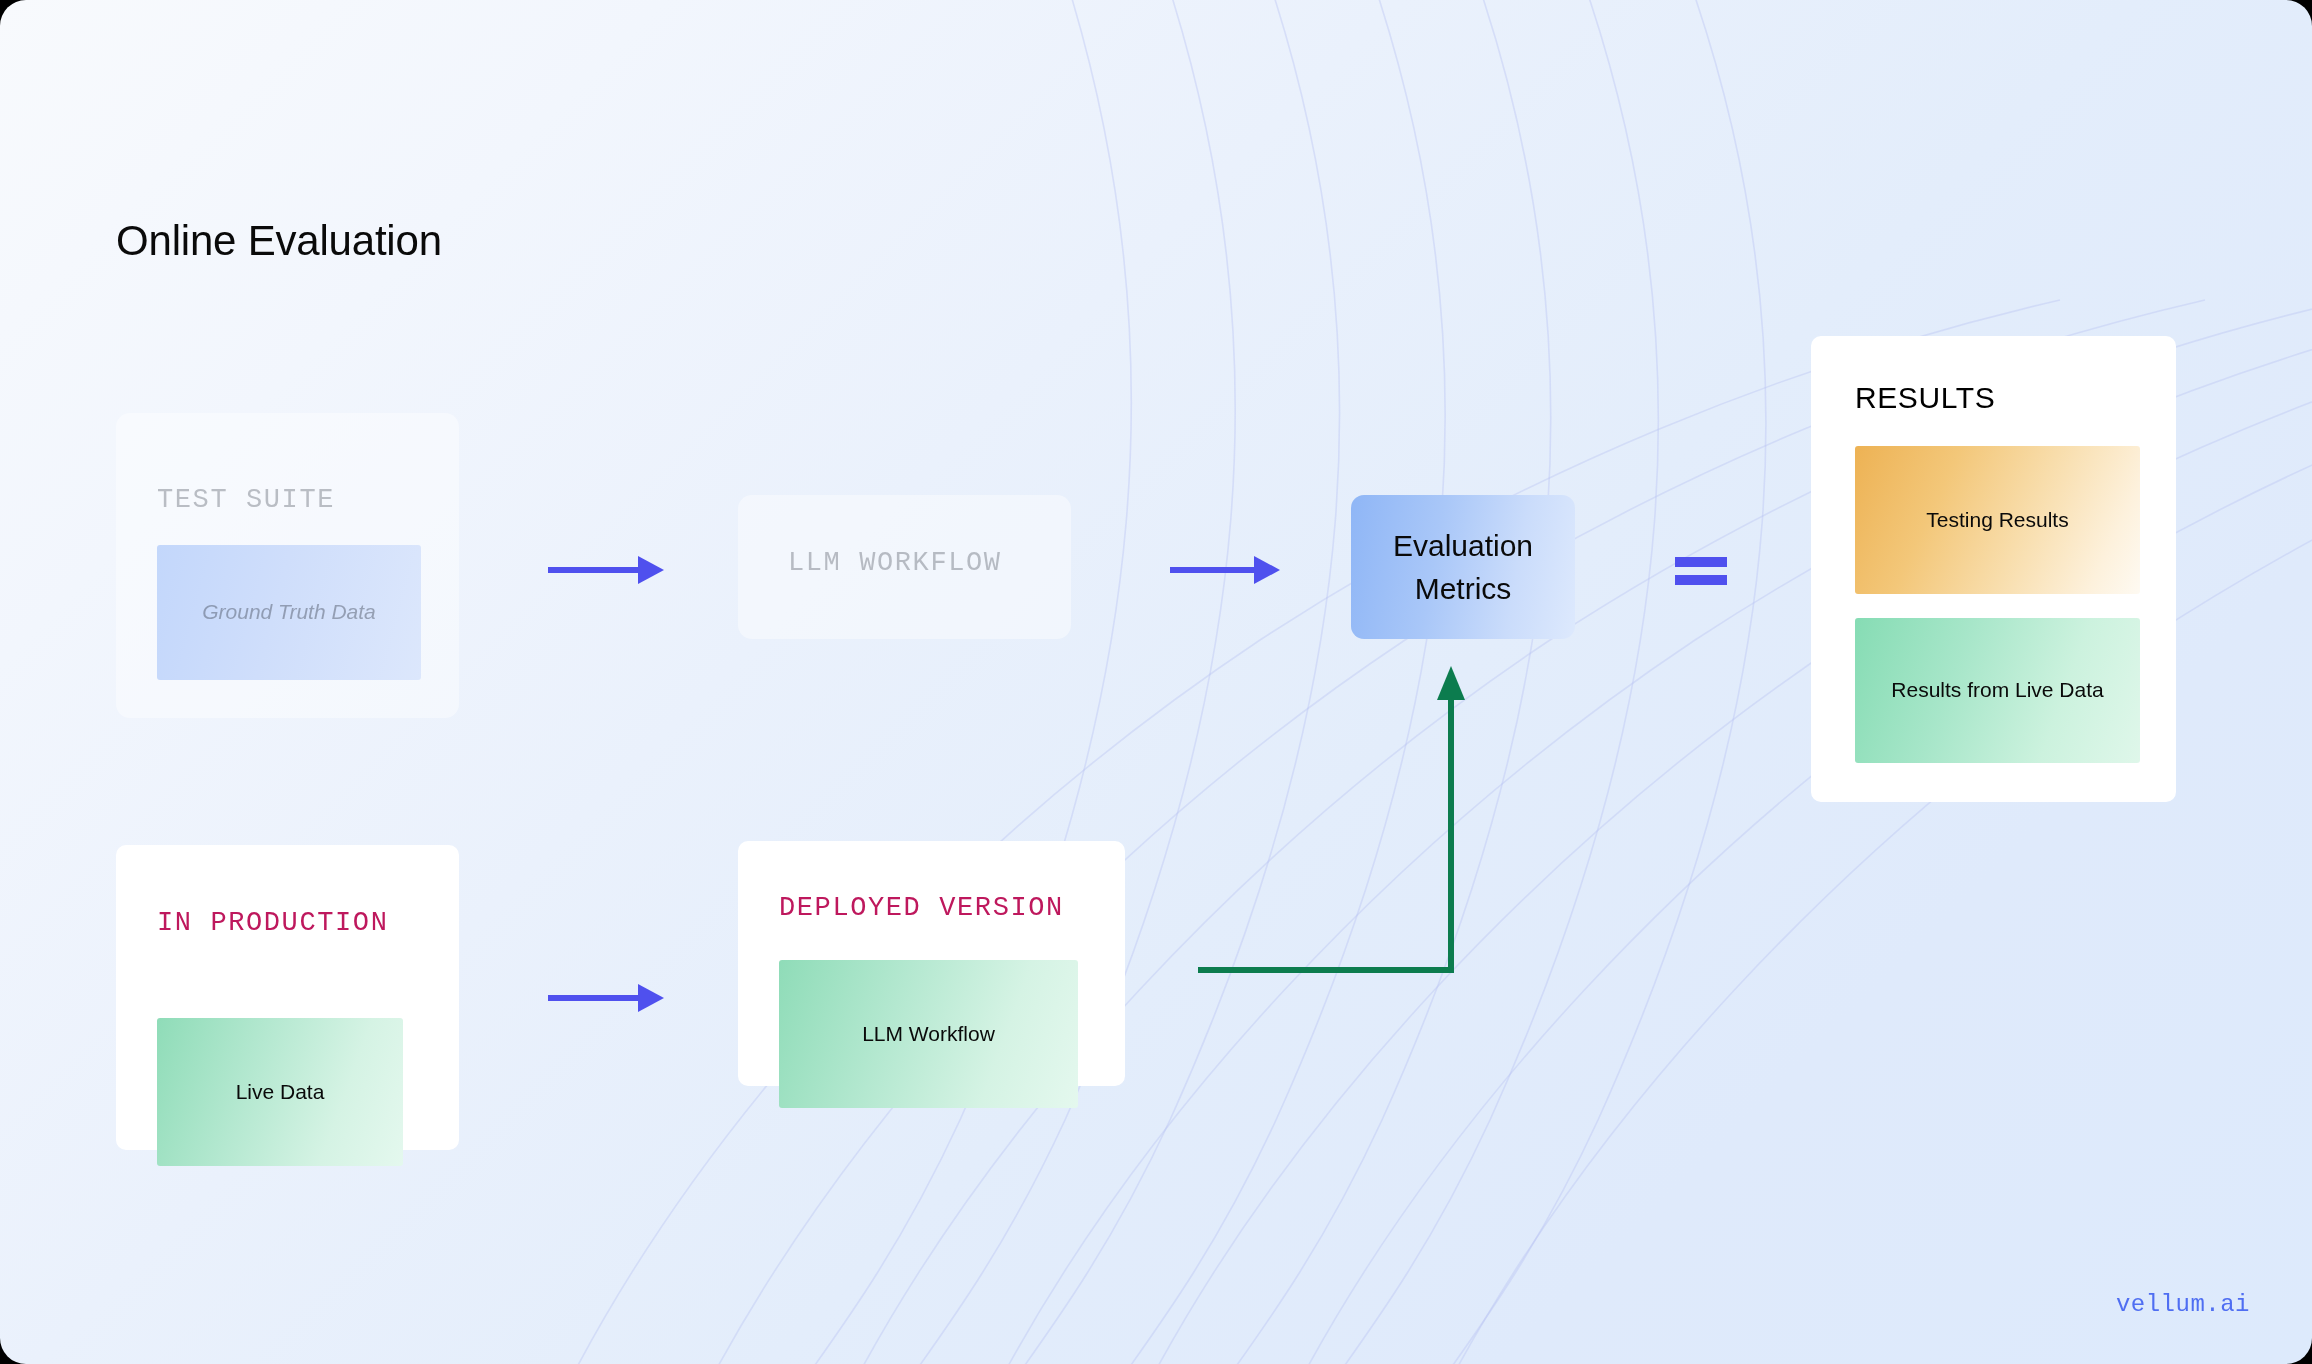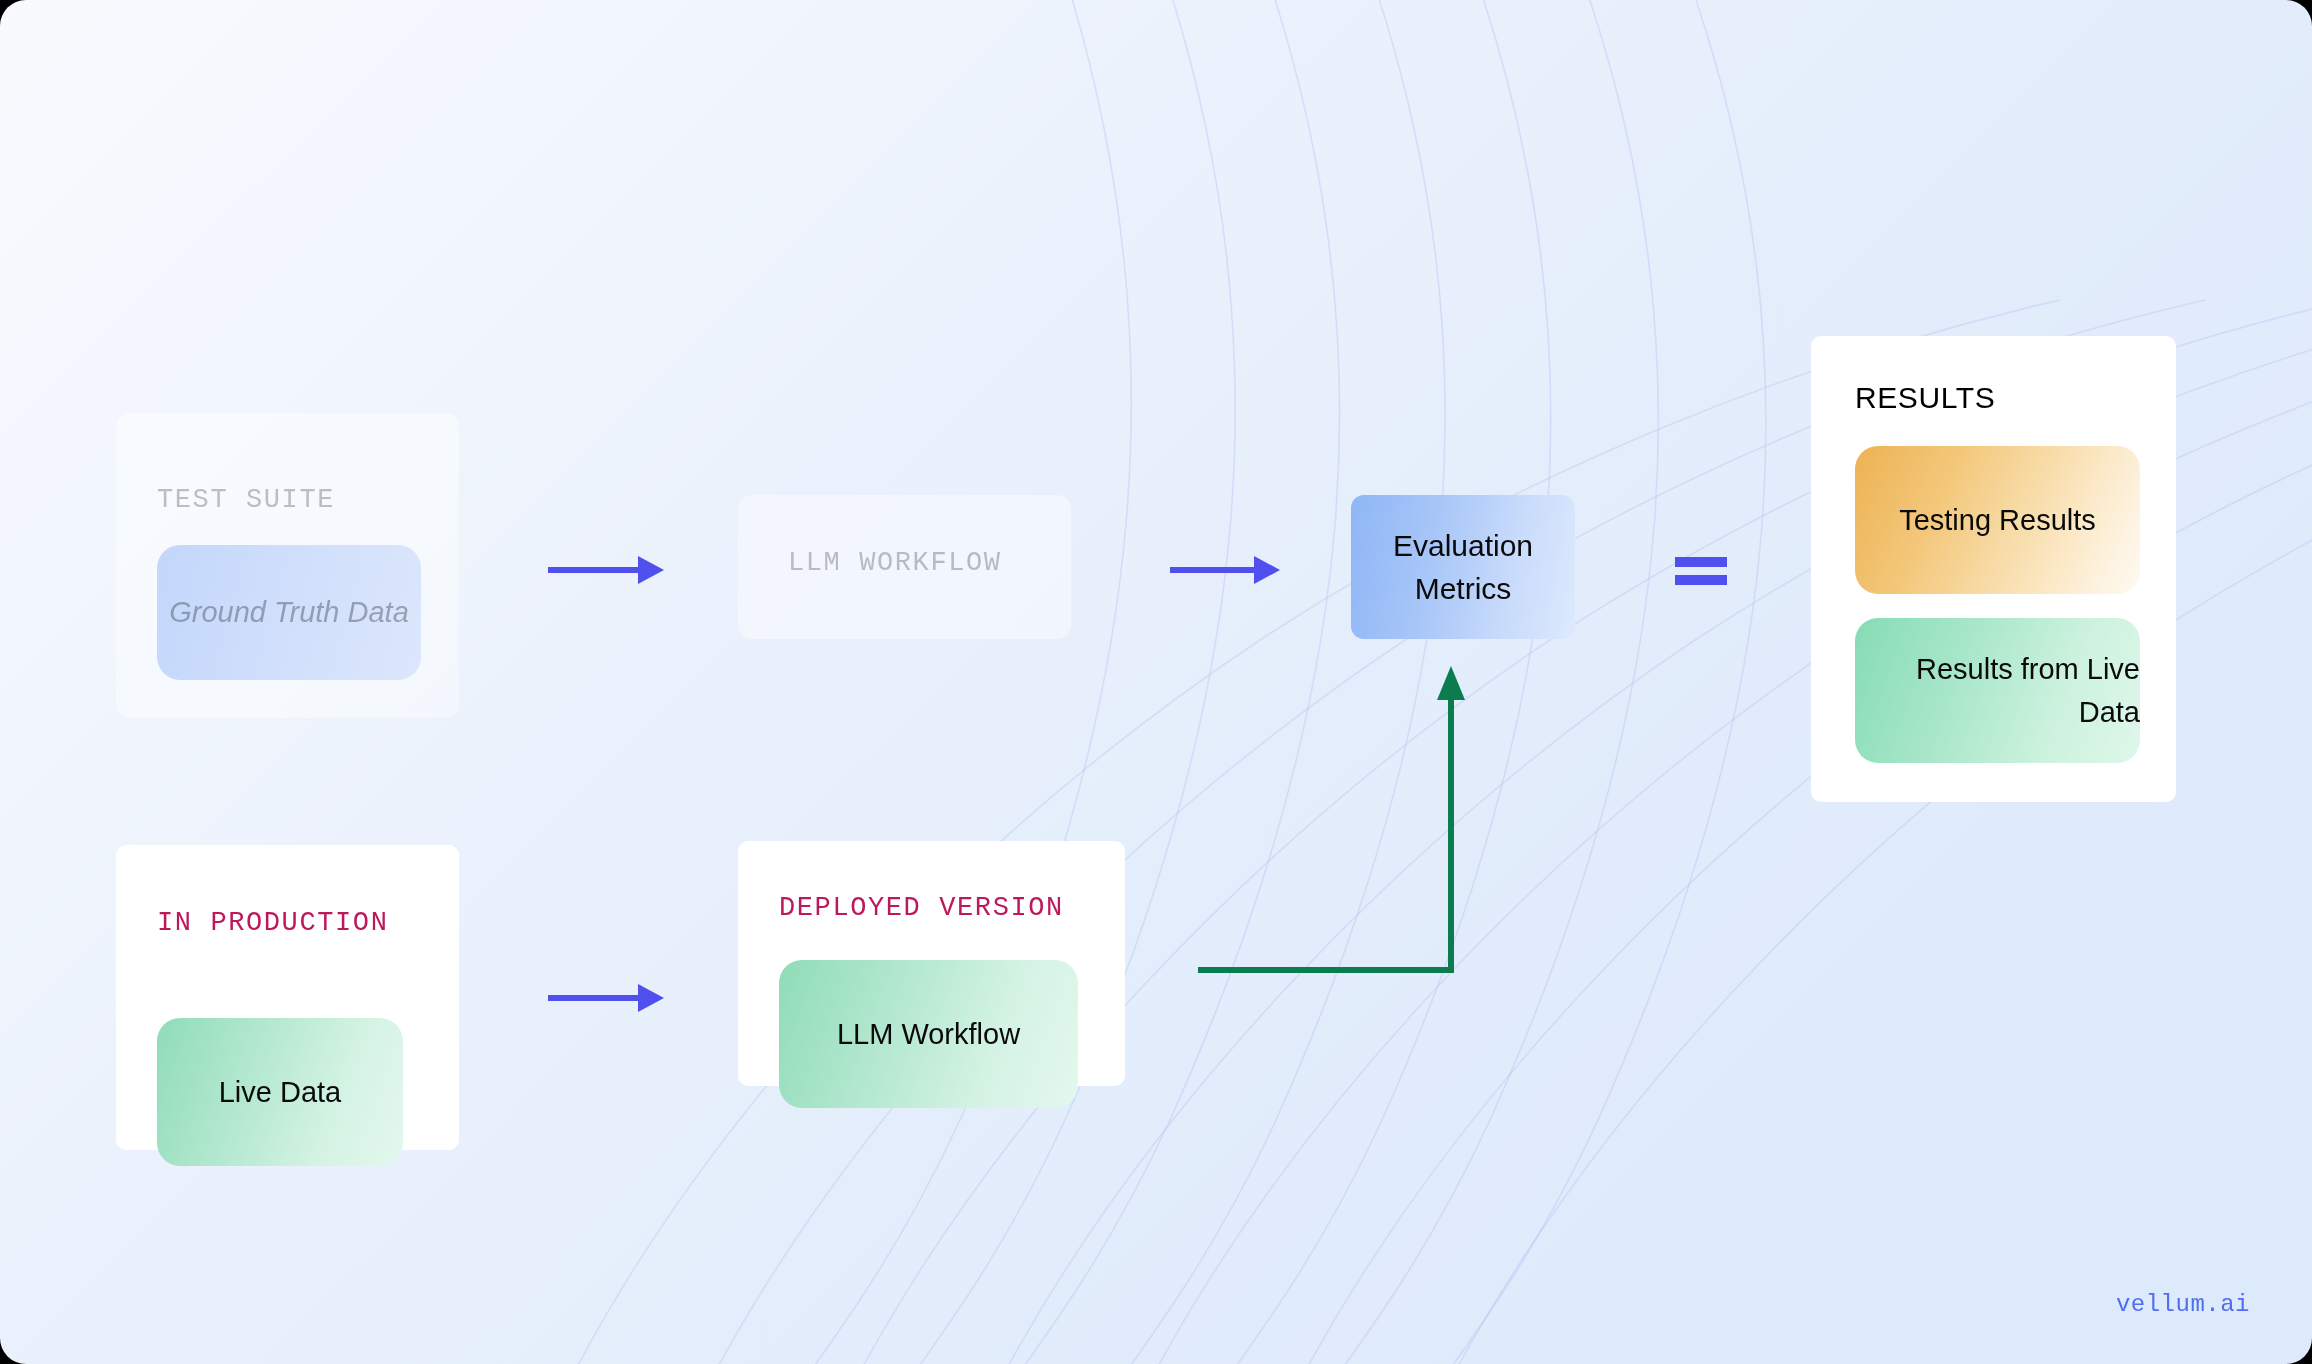--- a/index.html
+++ b/index.html
@@ -67,26 +67,26 @@
     font-size: 27px;
     letter-spacing: 1.6px;
     color: #be185d;
     white-space: nowrap;
   }
   .card-label.faded {
     color: rgba(60, 66, 80, 0.33);
   }
 
   .inner-box {
-    border-radius: 23px;
+    border-radius: 3px;
     display: flex;
     align-items: center;
     justify-content: center;
     text-align: center;
-    font-size: 29px;
+    font-size: 21px;
     line-height: 1.45;
     color: #0a0a0a;
     box-sizing: border-box;
   }
   .inner-box.faded-text {
     color: rgba(60, 66, 80, 0.42);
     font-style: italic;
   }
 
   .grad-blue {
@@ -170,20 +170,21 @@
       <path d="M 560 1400 C 700 1120, 960 840, 1260 640 C 1520 470, 1800 360, 2060 300"></path>
       <path d="M 700 1400 C 845 1120, 1105 840, 1405 640 C 1665 470, 1945 360, 2205 300"></path>
       <path d="M 845 1400 C 990 1120, 1250 840, 1550 640 C 1810 470, 2090 360, 2350 300"></path>
       <path d="M 990 1400 C 1135 1120, 1395 840, 1695 640 C 1955 470, 2235 360, 2495 300"></path>
       <path d="M 1140 1400 C 1285 1120, 1545 840, 1845 640 C 2105 470, 2385 360, 2645 300"></path>
       <path d="M 1290 1400 C 1435 1120, 1695 840, 1995 640 C 2255 470, 2535 360, 2795 300"></path>
       <path d="M 1440 1400 C 1585 1120, 1845 840, 2145 640 C 2405 470, 2685 360, 2945 300"></path>
     </g>
   </svg>
 
+  <div class="page-title">Online Evaluation</div>
 
   <div class="card faded" id="test-suite-card">
     <div class="card-label faded" id="test-suite-label">TEST SUITE</div>
     <div class="inner-box grad-blue faded-text" id="test-suite-inner">Ground Truth Data</div>
   </div>
 
   <div class="card faded" id="llm-workflow-card">
     <div class="card-label faded" id="llm-workflow-label">LLM WORKFLOW</div>
   </div>
 

